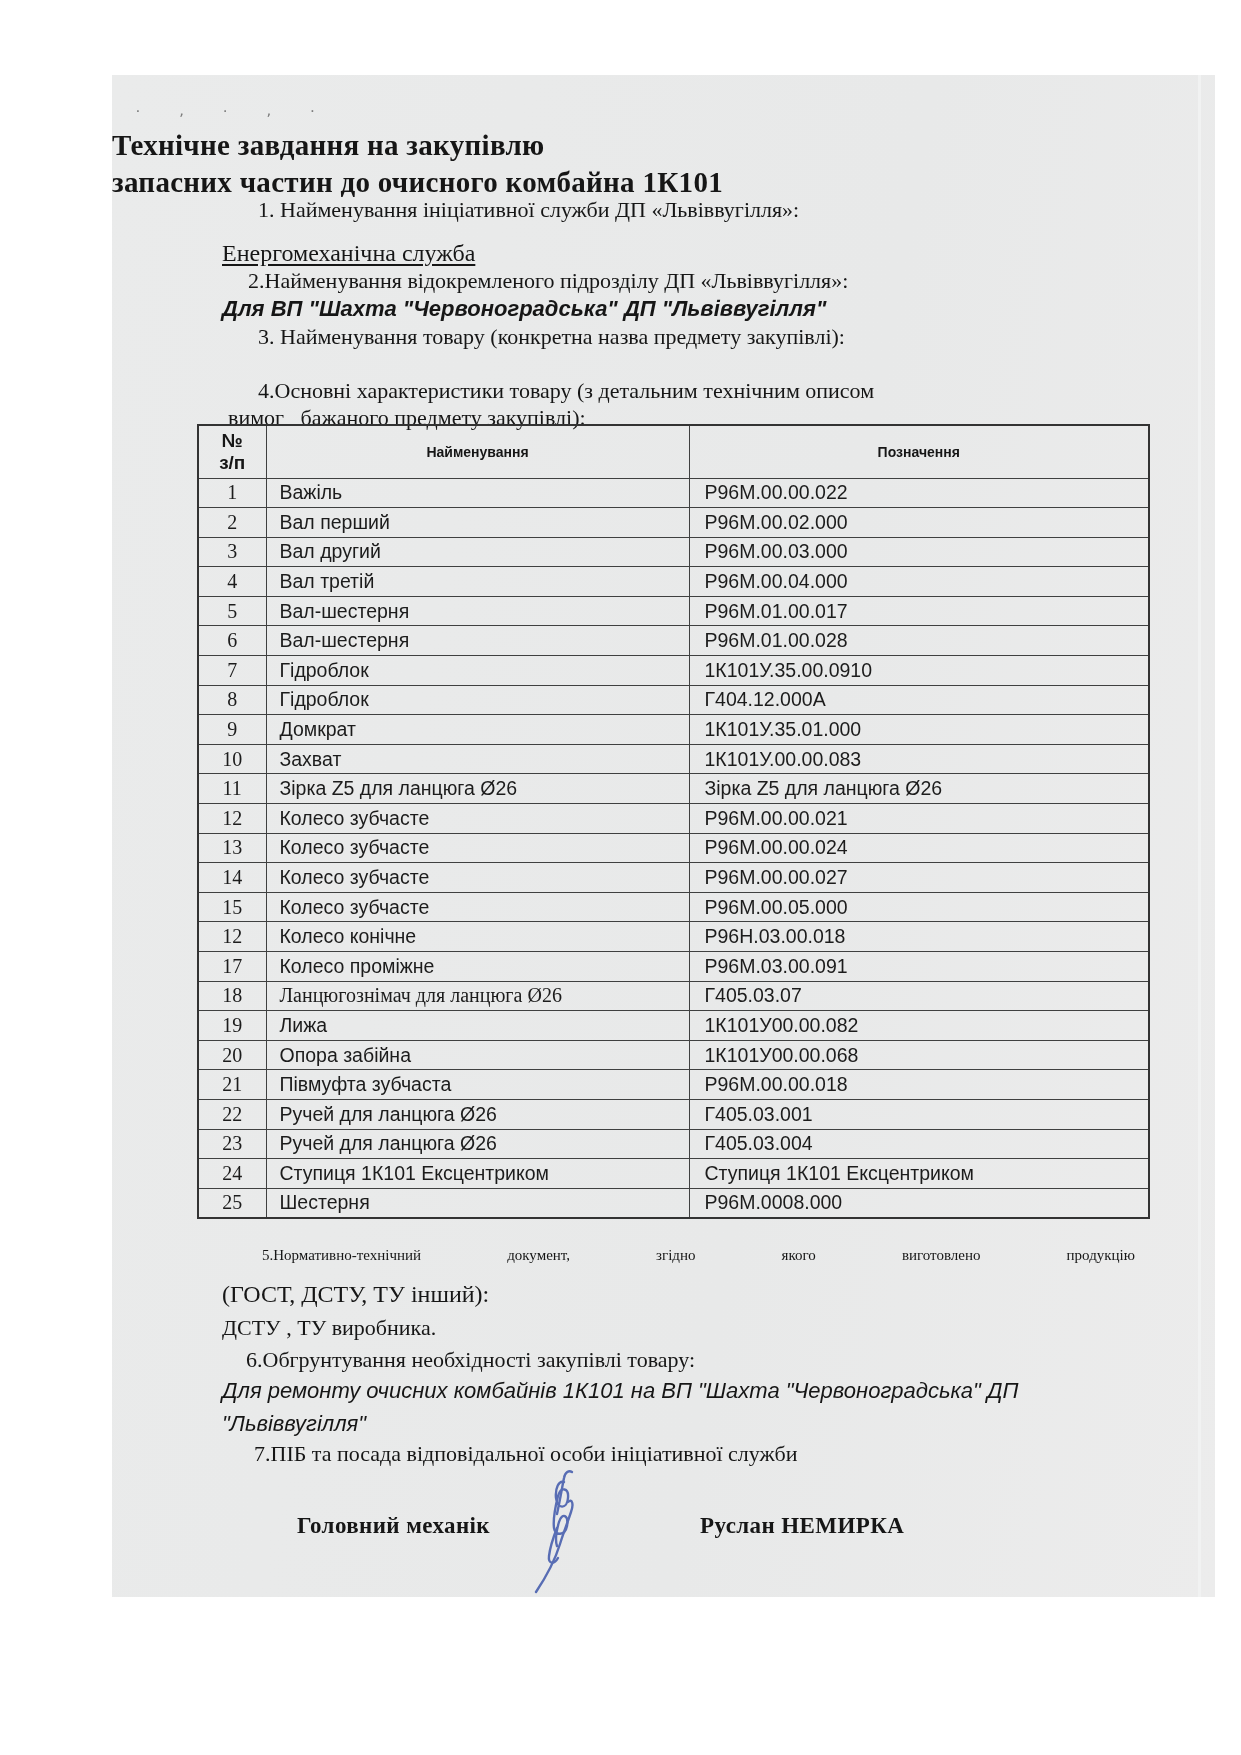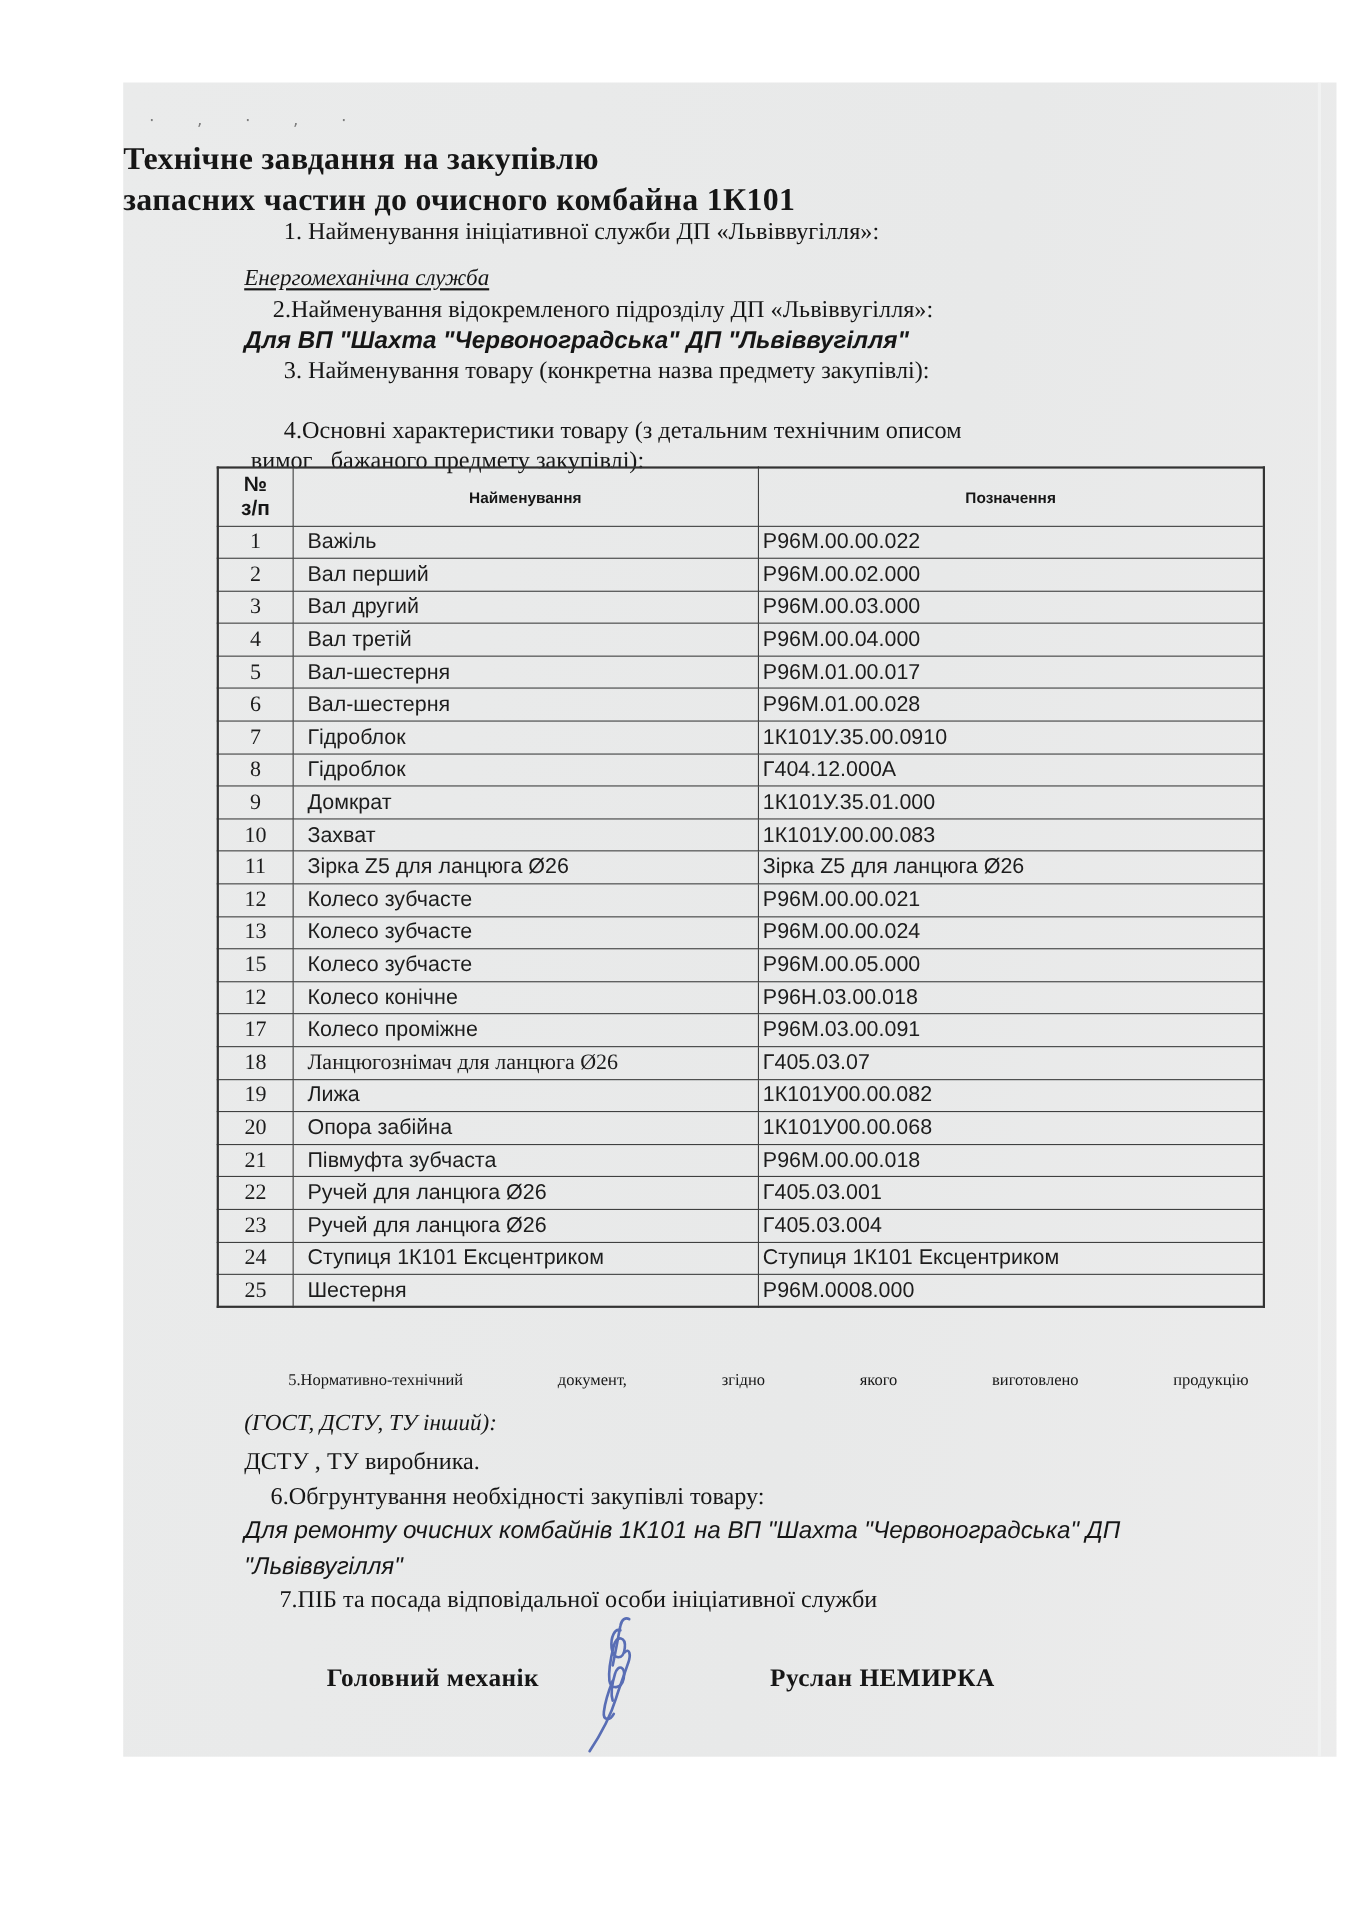--- a/index.html
+++ b/index.html
@@ -17,21 +17,21 @@
   }
   .abs { position:absolute; }
 
   .specks { font-size:13px; color:#5a5a5a; letter-spacing:14px; opacity:.75;
             font-family:"DejaVu Sans Mono",monospace; }
 
   .doc-title { left:0; right:0; font-weight:bold;
                font-size:29px; line-height:37px; letter-spacing:.3px; }
 
   .lbl  { font-size:22px; white-space:pre; }
-  .ans-serif-it  { font-size:21px; font-style:italic; }
+  .ans-serif-it  { font-size:24px; }
   .underlined { text-decoration:underline; text-underline-offset:3px; }
   .ans-sans-it { font-family:"Liberation Sans","DejaVu Sans",sans-serif;
                  font-size:22px; font-style:italic; }
   .bold { font-weight:bold; }
 
   
   table.parts { border-collapse:collapse; width:951px; table-layout:fixed;
                 background:transparent; }
   table.parts col.w-num  { width:68px; }
   table.parts col.w-name { width:423px; }
@@ -40,21 +40,21 @@
   table.parts { border:2px solid #333; }
   thead th { height:53px; font-family:"Liberation Sans","DejaVu Sans",sans-serif;
              font-size:14px; font-weight:bold; text-align:center; vertical-align:middle;
              line-height:24px; }
   thead th.h-num { font-size:19px; line-height:22px; }
   tbody td { height:29.6px; vertical-align:middle; font-size:19.5px;
              font-family:"Liberation Sans","DejaVu Sans",sans-serif; color:#1c1c1c; }
   td.c-num  { text-align:center; font-family:"Liberation Serif","DejaVu Serif",serif;
               font-size:20px; }
   td.c-name { padding-left:13px; }
-  td.c-code { padding-left:4px; }
+  td.c-code { padding-left:15px; }
   td.serif-cell { font-family:"Liberation Serif","DejaVu Serif",serif; font-size:20px;margin-left:12px; }
 
   .just-line { width:913px; font-size:15px; text-indent:40px;
                text-align:justify; text-align-last:justify; }
 
   .sig-role, .sig-name { font-size:23px; font-weight:bold; letter-spacing:.4px; }
 
   .sig-svg { overflow:visible; }
 </style>
 </head>
@@ -156,20 +156,25 @@
           <td class="c-num">12</td>
           <td class="c-name">Колесо зубчасте</td>
           <td class="c-code">Р96М.00.00.021</td>
         </tr>
         <tr>
           <td class="c-num">13</td>
           <td class="c-name">Колесо зубчасте</td>
           <td class="c-code">Р96М.00.00.024</td>
         </tr>
         <tr>
+          <td class="c-num">14</td>
+          <td class="c-name">Колесо зубчасте</td>
+          <td class="c-code">Р96М.00.00.027</td>
+        </tr>
+        <tr>
           <td class="c-num">15</td>
           <td class="c-name">Колесо зубчасте</td>
           <td class="c-code">Р96М.00.05.000</td>
         </tr>
         <tr>
           <td class="c-num">12</td>
           <td class="c-name">Колесо конічне</td>
           <td class="c-code">Р96Н.03.00.018</td>
         </tr>
         <tr>

